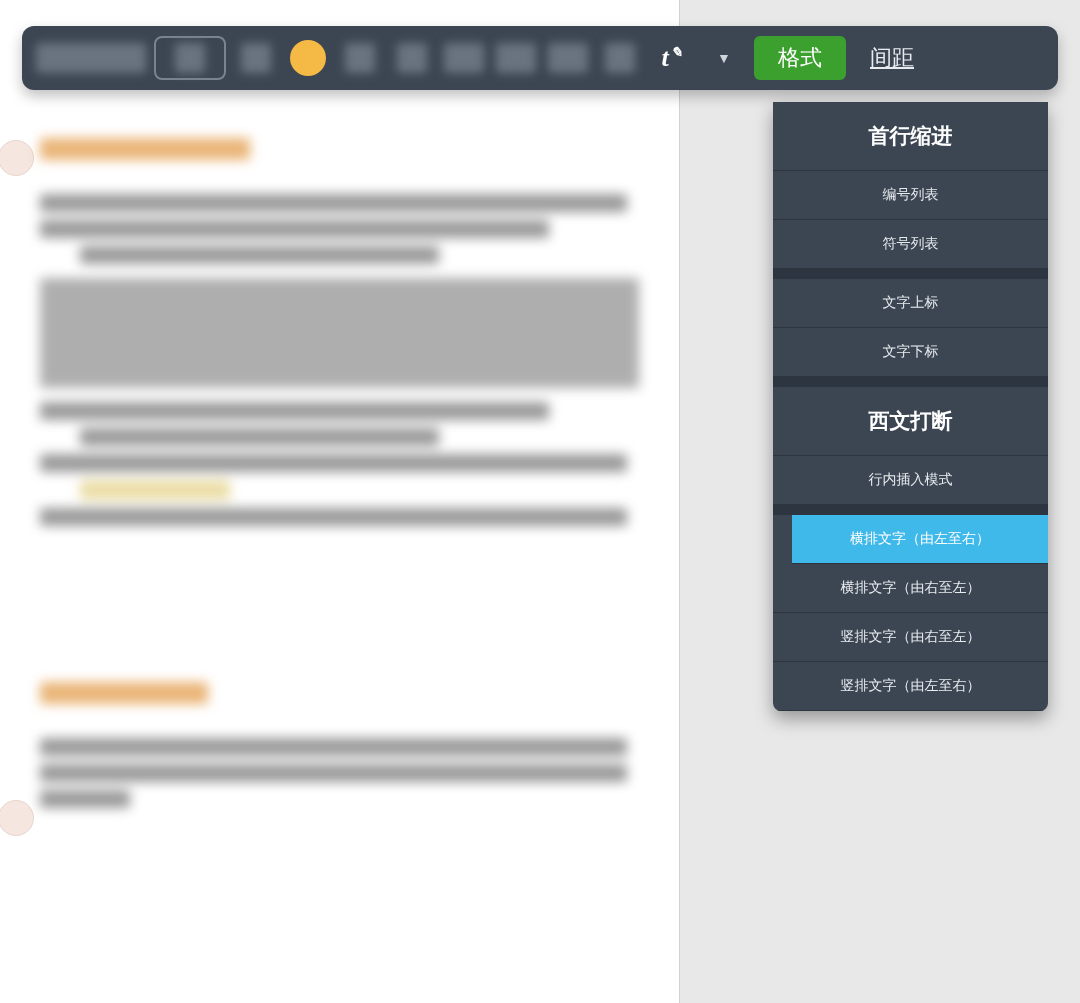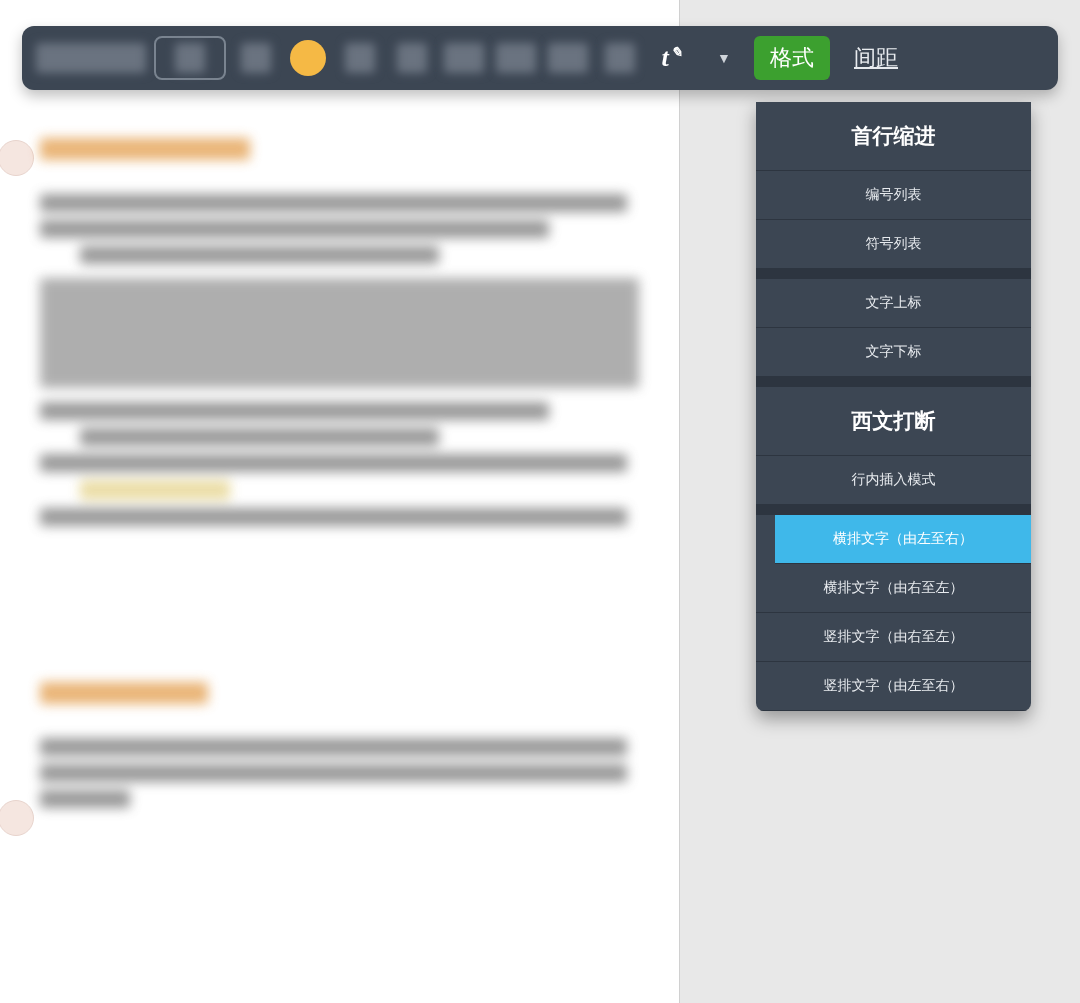--- a/index.html
+++ b/index.html
@@ -117,37 +117,37 @@
 
 .tb-caret {
   color: #cfd4da;
   font-size: 14px;
   width: 24px;
 }
 
 .tb-btn-green {
   background: #3ca02f;
   color: #fff;
-  padding: 10px 16px;
+  padding: 10px 24px;
   border-radius: 6px;
   font-size: 22px;
   font-weight: 500;
 }
 
 .tb-btn-plain {
   color: #e8ebef;
   padding: 10px 16px;
   font-size: 22px;
   text-decoration: underline;
 }
 
 
 .dropdown {
   position: absolute;
-  right: 49px;
+  right: 32px;
   top: 102px;
   width: 275px;
   background: #3c4653;
   border-radius: 0 0 8px 8px;
   box-shadow: 0 8px 18px rgba(0,0,0,0.35);
   overflow: hidden;
 }
 
 .dd-group-header {
   color: #fff;

